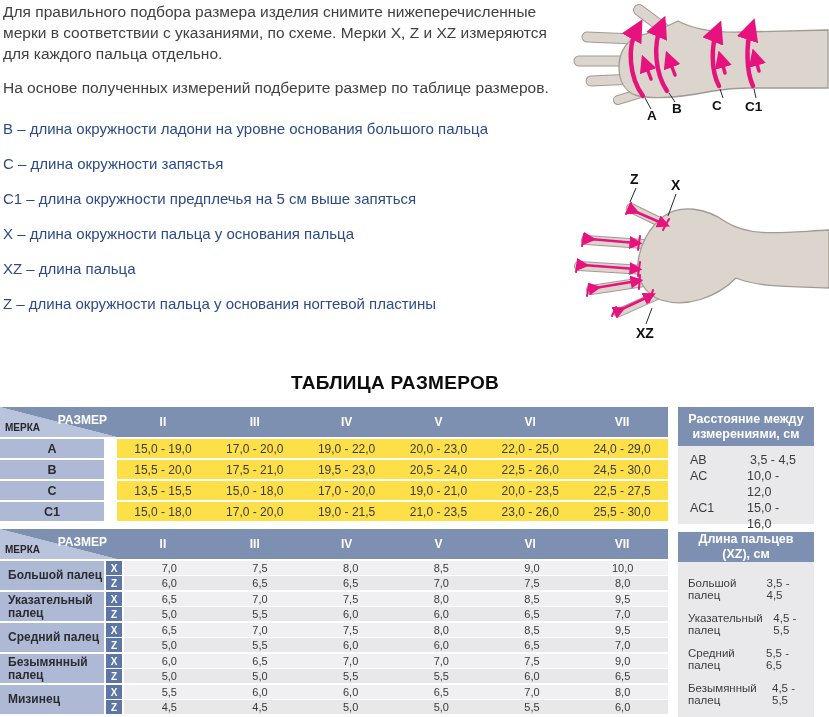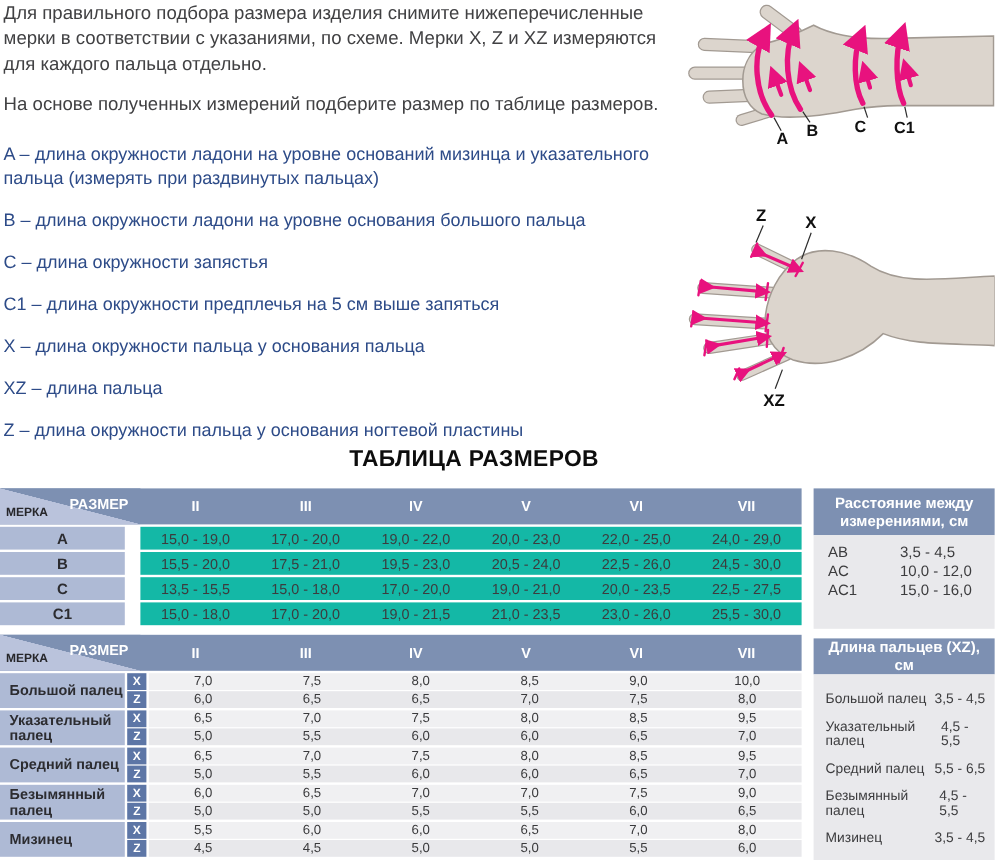--- a/index.html
+++ b/index.html
@@ -26,60 +26,59 @@
   .corner .c-top { position:absolute; right:10px; top:6px; font-size:12px; font-weight:bold; color:#fff; }
   .corner .c-bot { position:absolute; left:5px; bottom:4px; font-size:10px; font-weight:bold; color:#26262a; }
   .szcell { display:flex; align-items:center; justify-content:center; color:#fff; font-weight:bold; font-size:12px; }
 
   
   #t1 { top:407px; }
   .t1-body { margin-top:2px; display:flex; flex-direction:column; gap:2px; }
   .t1-row { display:grid; grid-template-columns:104px 13px 1fr; height:19px; }
   .t1-label { background:#aebad5; display:flex; align-items:center; justify-content:center;
               font-size:12.5px; font-weight:bold; color:#2c2c30; }
-  .t1-vals { background:#14b8a6; display:grid; grid-template-columns:repeat(6,1fr); align-items:center;
+  .t1-vals { background:#fde047; display:grid; grid-template-columns:repeat(6,1fr); align-items:center;
              text-align:center; font-size:12px; color:#3c3c3e; }
 
   
   #t2 { top:529px; }
   .t2-body { margin-top:2px; display:flex; flex-direction:column; gap:2px; }
   .t2g { display:grid; grid-template-columns:104px 2px 16px 2px 1fr; height:29px; }
   .t2-label { background:#aebad5; display:flex; align-items:center; padding-left:8px;
               font-size:12px; font-weight:bold; color:#2c2c30; line-height:13px; }
   .t2-tags { grid-column:3; display:flex; flex-direction:column; gap:1px; }
   .tag { flex:1; background:#5d76a6; color:#fff; font-size:10px; font-weight:bold;
          display:flex; align-items:center; justify-content:center; }
   .t2-vals { grid-column:5; display:flex; flex-direction:column; gap:1px; }
   .t2row { flex:1; display:grid; grid-template-columns:repeat(6,1fr); align-items:center;
            text-align:center; font-size:11px; color:#3a3a3c; }
   .xr { background:#f0f0f2; } .zr { background:#e8e8eb; }
 
   
-  .ibox { position:absolute; left:678px; width:151px; }
+  .ibox { position:absolute; left:678px; width:136px; }
   #box1 { top:407px; height:117px; }
   #box2 { top:532px; height:187px; }
   .ibox-head { background:#7d90b2; color:#fff; font-weight:bold; font-size:12.5px;
                display:flex; align-items:center; justify-content:center; text-align:center; line-height:15px; padding:0 6px; }
   #box1 .ibox-head { height:39px; }
   #box2 .ibox-head { height:30px; }
   .ibox-body { background:#e9e9ec; }
   #box1 .ibox-body { height:78px; padding:6px 10px 0 12px; }
   #box2 .ibox-body { height:157px; padding:15px 8px 0 10px; }
   .b1row { display:flex; font-size:12.5px; color:#3c3c3e; line-height:16px; }
   .b1row .b1l { width:60px; }
   .b2row { display:flex; justify-content:space-between; font-size:11.5px; color:#3c3c3e; margin-bottom:11px; }
 </style>
 </head>
 <body>
 
 <p class="intro-p1">Для правильного подбора размера изделия снимите нижеперечисленные мерки в соответствии с указаниями, по схеме. Мерки X, Z и XZ измеряются для каждого пальца отдельно.</p>
 <p class="intro-p2">На основе полученных измерений подберите размер по таблице размеров.</p>
 
 <div class="mlist">
-  <div class="mitem">A – длина окружности ладони на уровне оснований мизинца и указательного пальца (измерять при раздвинутых пальцах)</div>
   <div class="mitem">B – длина окружности ладони на уровне основания большого пальца</div>
   <div class="mitem">C – длина окружности запястья</div>
   <div class="mitem">C1 – длина окружности предплечья на 5 см выше запяться</div>
   <div class="mitem">X – длина окружности пальца у основания пальца</div>
   <div class="mitem">XZ – длина пальца</div>
   <div class="mitem">Z – длина окружности пальца у основания ногтевой пластины</div>
 </div>
 
 <svg id="hand1" class="hand-svg" width="266" height="126" viewBox="0 0 266 126">
   <defs>

